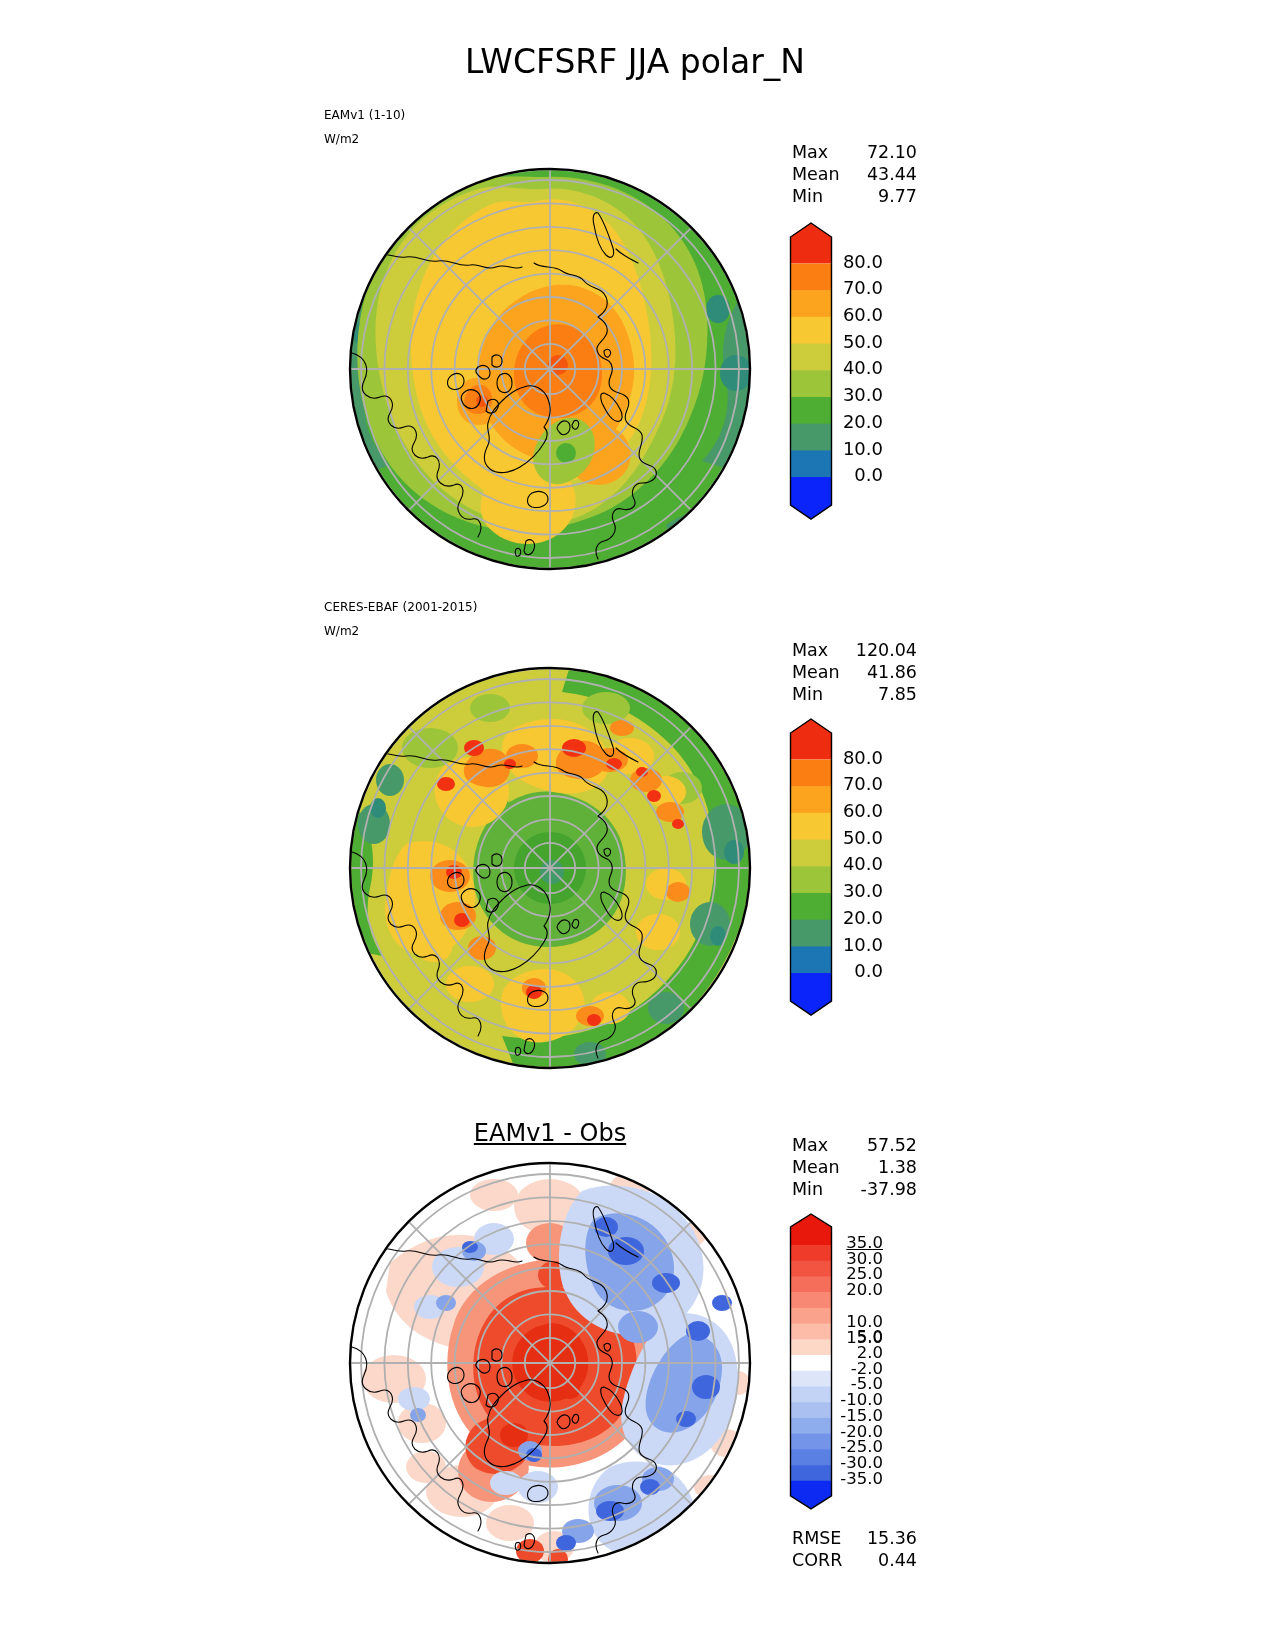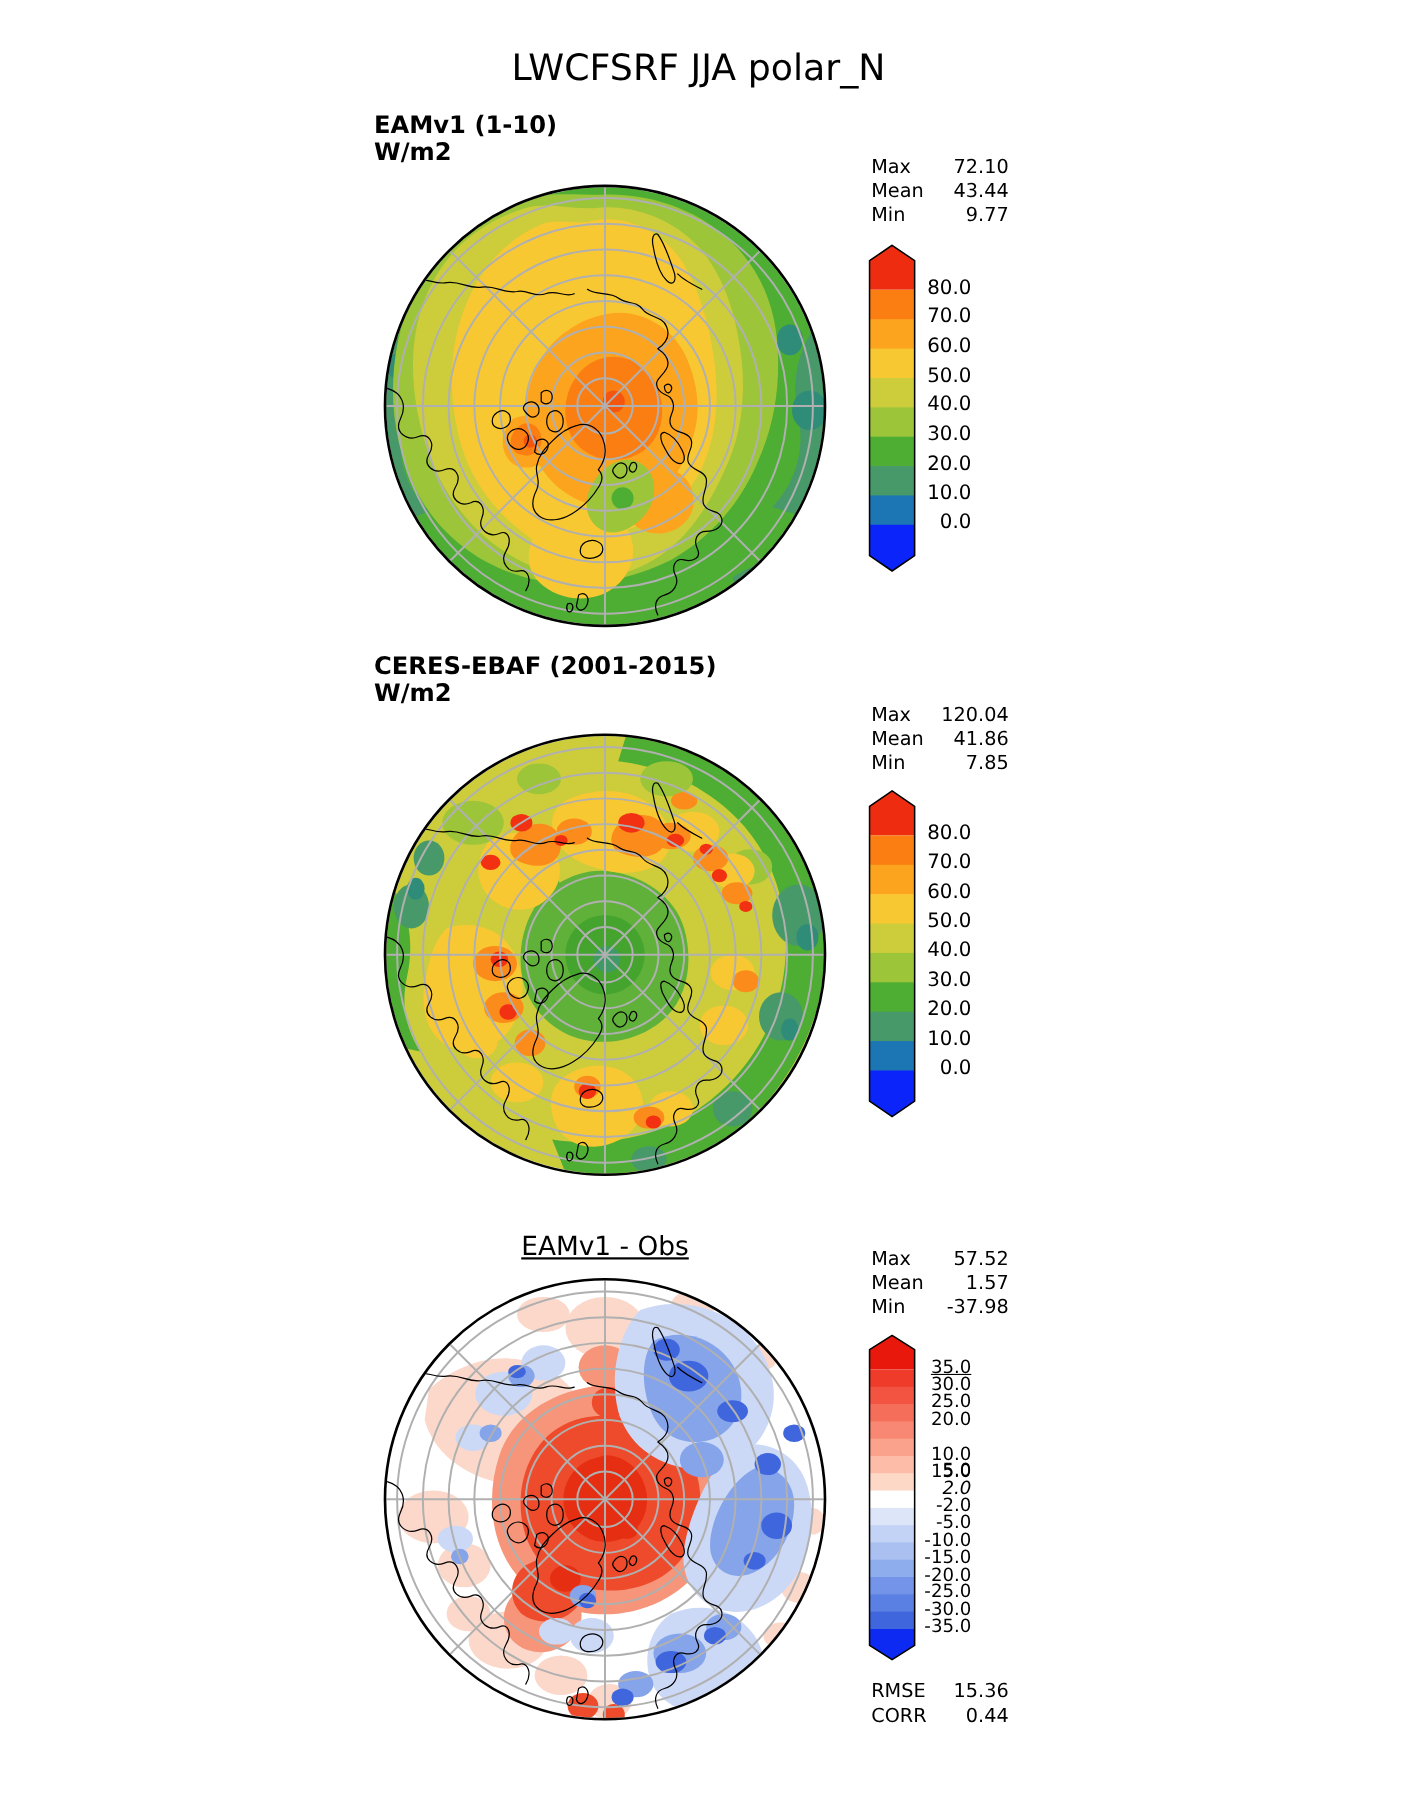--- a/index.html
+++ b/index.html
@@ -1,20 +1,20 @@
 <!DOCTYPE html>
 <html><head>
 <meta charset="utf-8">
 <style>
   html,body{margin:0;padding:0;background:#ffffff;}
   body{font-family:"DejaVu Sans","Liberation Sans",sans-serif;color:#000;}
   #fig{position:relative;width:1275px;height:1650px;background:#fff;overflow:hidden;}
   .fig-title{position:absolute;left:285px;top:42px;width:700px;text-align:center;
              font-size:33px;letter-spacing:0px;}
-  .plabel{position:absolute;left:340px;font-size:22px;line-height:24px;font-weight:bold;}
+  .plabel{position:absolute;left:324px;font-size:12px;line-height:24px;}
   .ptitle{position:absolute;left:344px;width:412px;text-align:center;font-size:24px;text-decoration:underline;}
   .map{position:absolute;left:344px;width:412px;height:412px;}
   .stats{position:absolute;left:792px;width:125px;font-size:17.5px;}
   .srow{display:flex;justify-content:space-between;height:22px;line-height:22px;}
   .sval{text-align:right;}
   .colorbar{position:absolute;left:789px;width:94px;}
   .colorbar svg{position:absolute;left:0;top:0;}
   .cb-tick{position:absolute;right:0;line-height:1;white-space:nowrap;}
 </style>
 </head>
@@ -248,21 +248,21 @@
 
   <div class="ptitle" style="top:1119px">EAMv1 - Obs</div>
 
   <div class="stats" style="top:1134px">
     <div class="srow">
       <span>Max</span>
       <span class="sval">57.52</span>
       </div>
     <div class="srow">
       <span>Mean</span>
-      <span class="sval">1.57</span>
+      <span class="sval">1.38</span>
       </div>
     <div class="srow">
       <span>Min</span>
       <span class="sval">-37.98</span>
       </div>
   </div>
 
   <svg class="map" style="top:1157px" viewBox="-103 -103 206 206">
     <g clip-path="url(#mclip)">
       <circle r="100" fill="#ffffff"></circle>
@@ -352,21 +352,21 @@
         <polygon points="0,266.8 41,266.8 41,281.8 20.5,294.8 0,281.8" fill="#0c2af2"></polygon>
         <path d="M 20.5,0 L 41,13 L 41,281.8 L 20.5,294.8 L 0,281.8 L 0,13 Z" fill="none" stroke="#000" stroke-width="1.4"></path>
       </svg>
       <div class="cb-tick" style="top: 21.925px; font-size: 16.5px; text-decoration: underline;">35.0</div>
       <div class="cb-tick" style="top: 37.645px; font-size: 16.5px;">30.0</div>
       <div class="cb-tick" style="top: 53.365px; font-size: 16.5px;">25.0</div>
       <div class="cb-tick" style="top: 69.085px; font-size: 16.5px;">20.0</div>
       <div class="cb-tick" style="top: 84.805px; font-size: 16.5px; margin-top: 32px;">15.0</div>
       <div class="cb-tick" style="top: 100.525px; font-size: 16.5px;">10.0</div>
       <div class="cb-tick" style="top: 116.245px; font-size: 16.5px;">5.0</div>
-      <div class="cb-tick" style="top: 131.965px; font-size: 16.5px; font-style: italic;">2.0</div>
+      <div class="cb-tick" style="top: 131.965px; font-size: 16.5px;">2.0</div>
       <div class="cb-tick" style="top: 147.685px; font-size: 16.5px;">-2.0</div>
       <div class="cb-tick" style="top: 163.405px; font-size: 16.5px;">-5.0</div>
       <div class="cb-tick" style="top: 179.125px; font-size: 16.5px;">-10.0</div>
       <div class="cb-tick" style="top: 194.845px; font-size: 16.5px;">-15.0</div>
       <div class="cb-tick" style="top: 210.565px; font-size: 16.5px; margin-left: 16px;">-20.0</div>
       <div class="cb-tick" style="top: 226.285px; font-size: 16.5px;">-25.0</div>
       <div class="cb-tick" style="top: 242.005px; font-size: 16.5px;">-30.0</div>
       <div class="cb-tick" style="top: 257.725px; font-size: 16.5px;">-35.0</div>
     </div>
 

